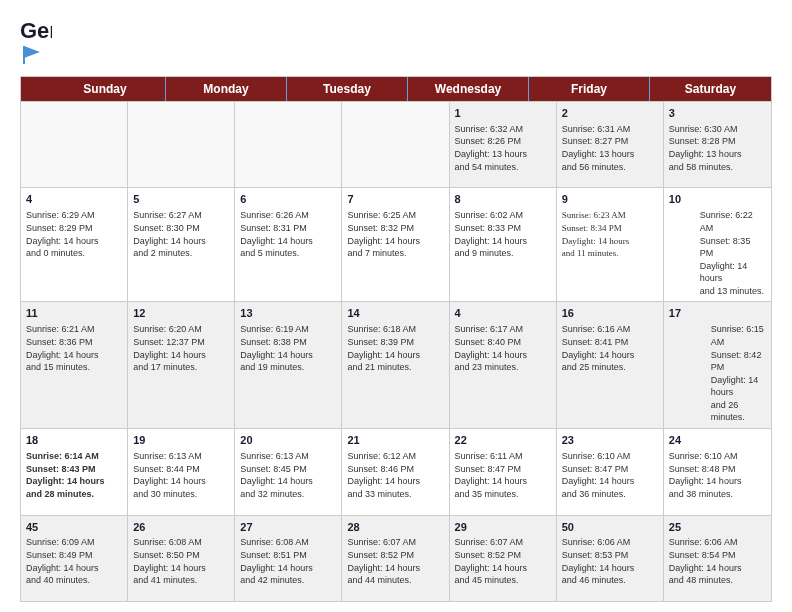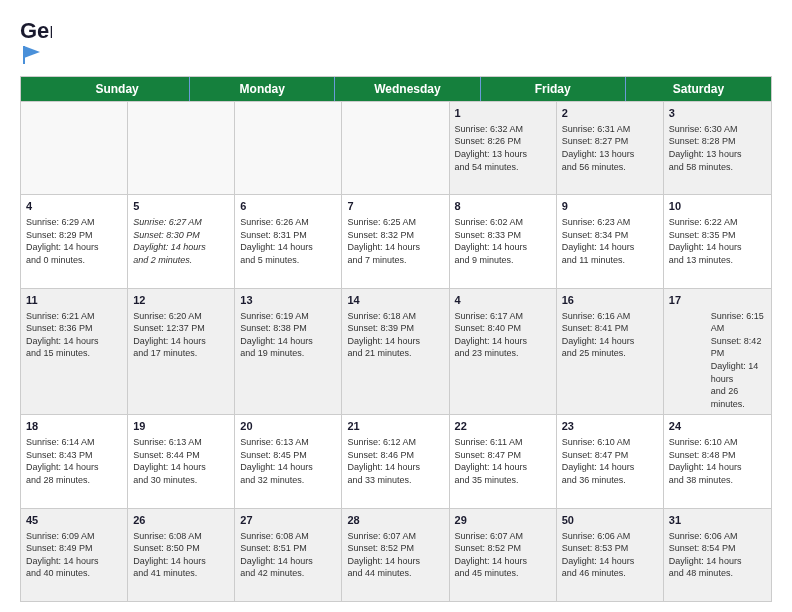--- a/index.html
+++ b/index.html
@@ -42,22 +42,22 @@
       color: #333;
     }
     .calendar {
       flex: 1;
       display: flex;
       flex-direction: column;
       border: 1px solid #ccc;
     }
     .cal-header-row {
       display: grid;
-      grid-template-columns: repeat(5, 1fr);
-      background: #15803d;
+      grid-template-columns: repeat(6, 1fr);
+      background: #7f1d1d;
       padding-left: 24px;
     }
     .cal-header-cell {
       color: #fff;
       font-size: 12px;
       font-weight: bold;
       text-align: center;
       padding: 5px 2px;
       border-right: 1px solid #6a9ad9;
     }
@@ -128,20 +128,21 @@
     <div class="title-block">
       <div class="month-year"></div>
       <div class="location"></div>
     </div>
   </div>
 
   <div class="calendar">
     <div class="cal-header-row">
       <div class="cal-header-cell">Sunday</div>
       <div class="cal-header-cell">Monday</div>
+      <div class="cal-header-cell">Tuesday</div>
       <div class="cal-header-cell">Wednesday</div>
       <div class="cal-header-cell">Friday</div>
       <div class="cal-header-cell">Saturday</div>
     </div>
     <div class="cal-body" id="cal-body">
     <div class="cal-row">
           <div class="cal-cell empty"></div>
           <div class="cal-cell empty"></div>
           <div class="cal-cell empty"></div>
           <div class="cal-cell empty"></div>
@@ -170,21 +171,21 @@
         <div class="cal-row">
           <div class="cal-cell">
             <div class="day-num">4</div>
             <div class="cell-text" style="white-space: pre-line;">Sunrise: 6:29 AM
 Sunset: 8:29 PM
 Daylight: 14 hours
 and 0 minutes.</div>
           </div>
           <div class="cal-cell">
             <div class="day-num">5</div>
-            <div class="cell-text" style="white-space: pre-line; font-style: italic;">Sunrise: 6:27 AM
+            <div class="cell-text" style="white-space: pre-line;">Sunrise: 6:27 AM
 Sunset: 8:30 PM
 Daylight: 14 hours
 and 2 minutes.</div>
           </div>
           <div class="cal-cell">
             <div class="day-num">6</div>
             <div class="cell-text" style="white-space: pre-line;">Sunrise: 6:26 AM
 Sunset: 8:31 PM
 Daylight: 14 hours
 and 5 minutes.</div>
@@ -198,28 +199,28 @@
           </div>
           <div class="cal-cell">
             <div class="day-num">8</div>
             <div class="cell-text" style="white-space: pre-line;">Sunrise: 6:02 AM
 Sunset: 8:33 PM
 Daylight: 14 hours
 and 9 minutes.</div>
           </div>
           <div class="cal-cell">
             <div class="day-num">9</div>
-            <div class="cell-text" style="white-space: pre-line;">Sunrise: 6:23 AM
+            <div class="cell-text" style="white-space: pre-line; font-family: Liberation Serif, serif;">Sunrise: 6:23 AM
 Sunset: 8:34 PM
 Daylight: 14 hours
 and 11 minutes.</div>
           </div>
           <div class="cal-cell">
             <div class="day-num">10</div>
-            <div class="cell-text" style="white-space: pre-line;">Sunrise: 6:22 AM
+            <div class="cell-text" style="white-space: pre-line; margin-left: 31px;">Sunrise: 6:22 AM
 Sunset: 8:35 PM
 Daylight: 14 hours
 and 13 minutes.</div>
           </div>
         </div>
         <div class="cal-row">
           <div class="cal-cell shaded">
             <div class="day-num">11</div>
             <div class="cell-text" style="white-space: pre-line;">Sunrise: 6:21 AM
 Sunset: 8:36 PM
@@ -265,21 +266,21 @@
             <div class="day-num">17</div>
             <div class="cell-text" style="white-space: pre-line; margin-left: 42px;">Sunrise: 6:15 AM
 Sunset: 8:42 PM
 Daylight: 14 hours
 and 26 minutes.</div>
           </div>
         </div>
         <div class="cal-row">
           <div class="cal-cell">
             <div class="day-num">18</div>
-            <div class="cell-text" style="white-space: pre-line;">Sunrise: 6:14 AM
+            <div class="cell-text" style="white-space: pre-line; font-weight: bold;">Sunrise: 6:14 AM
 Sunset: 8:43 PM
 Daylight: 14 hours
 and 28 minutes.</div>
           </div>
           <div class="cal-cell">
             <div class="day-num">19</div>
             <div class="cell-text" style="white-space: pre-line;">Sunrise: 6:13 AM
 Sunset: 8:44 PM
 Daylight: 14 hours
 and 30 minutes.</div>
@@ -357,21 +358,21 @@
 and 45 minutes.</div>
           </div>
           <div class="cal-cell shaded">
             <div class="day-num">50</div>
             <div class="cell-text" style="white-space: pre-line;">Sunrise: 6:06 AM
 Sunset: 8:53 PM
 Daylight: 14 hours
 and 46 minutes.</div>
           </div>
           <div class="cal-cell shaded">
-            <div class="day-num">31</div>
+            <div class="day-num">25</div>
             <div class="cell-text" style="white-space: pre-line;">Sunrise: 6:06 AM
 Sunset: 8:54 PM
 Daylight: 14 hours
 and 48 minutes.</div>
           </div>
         </div>
       </div>
   </div>
 </div>
 

